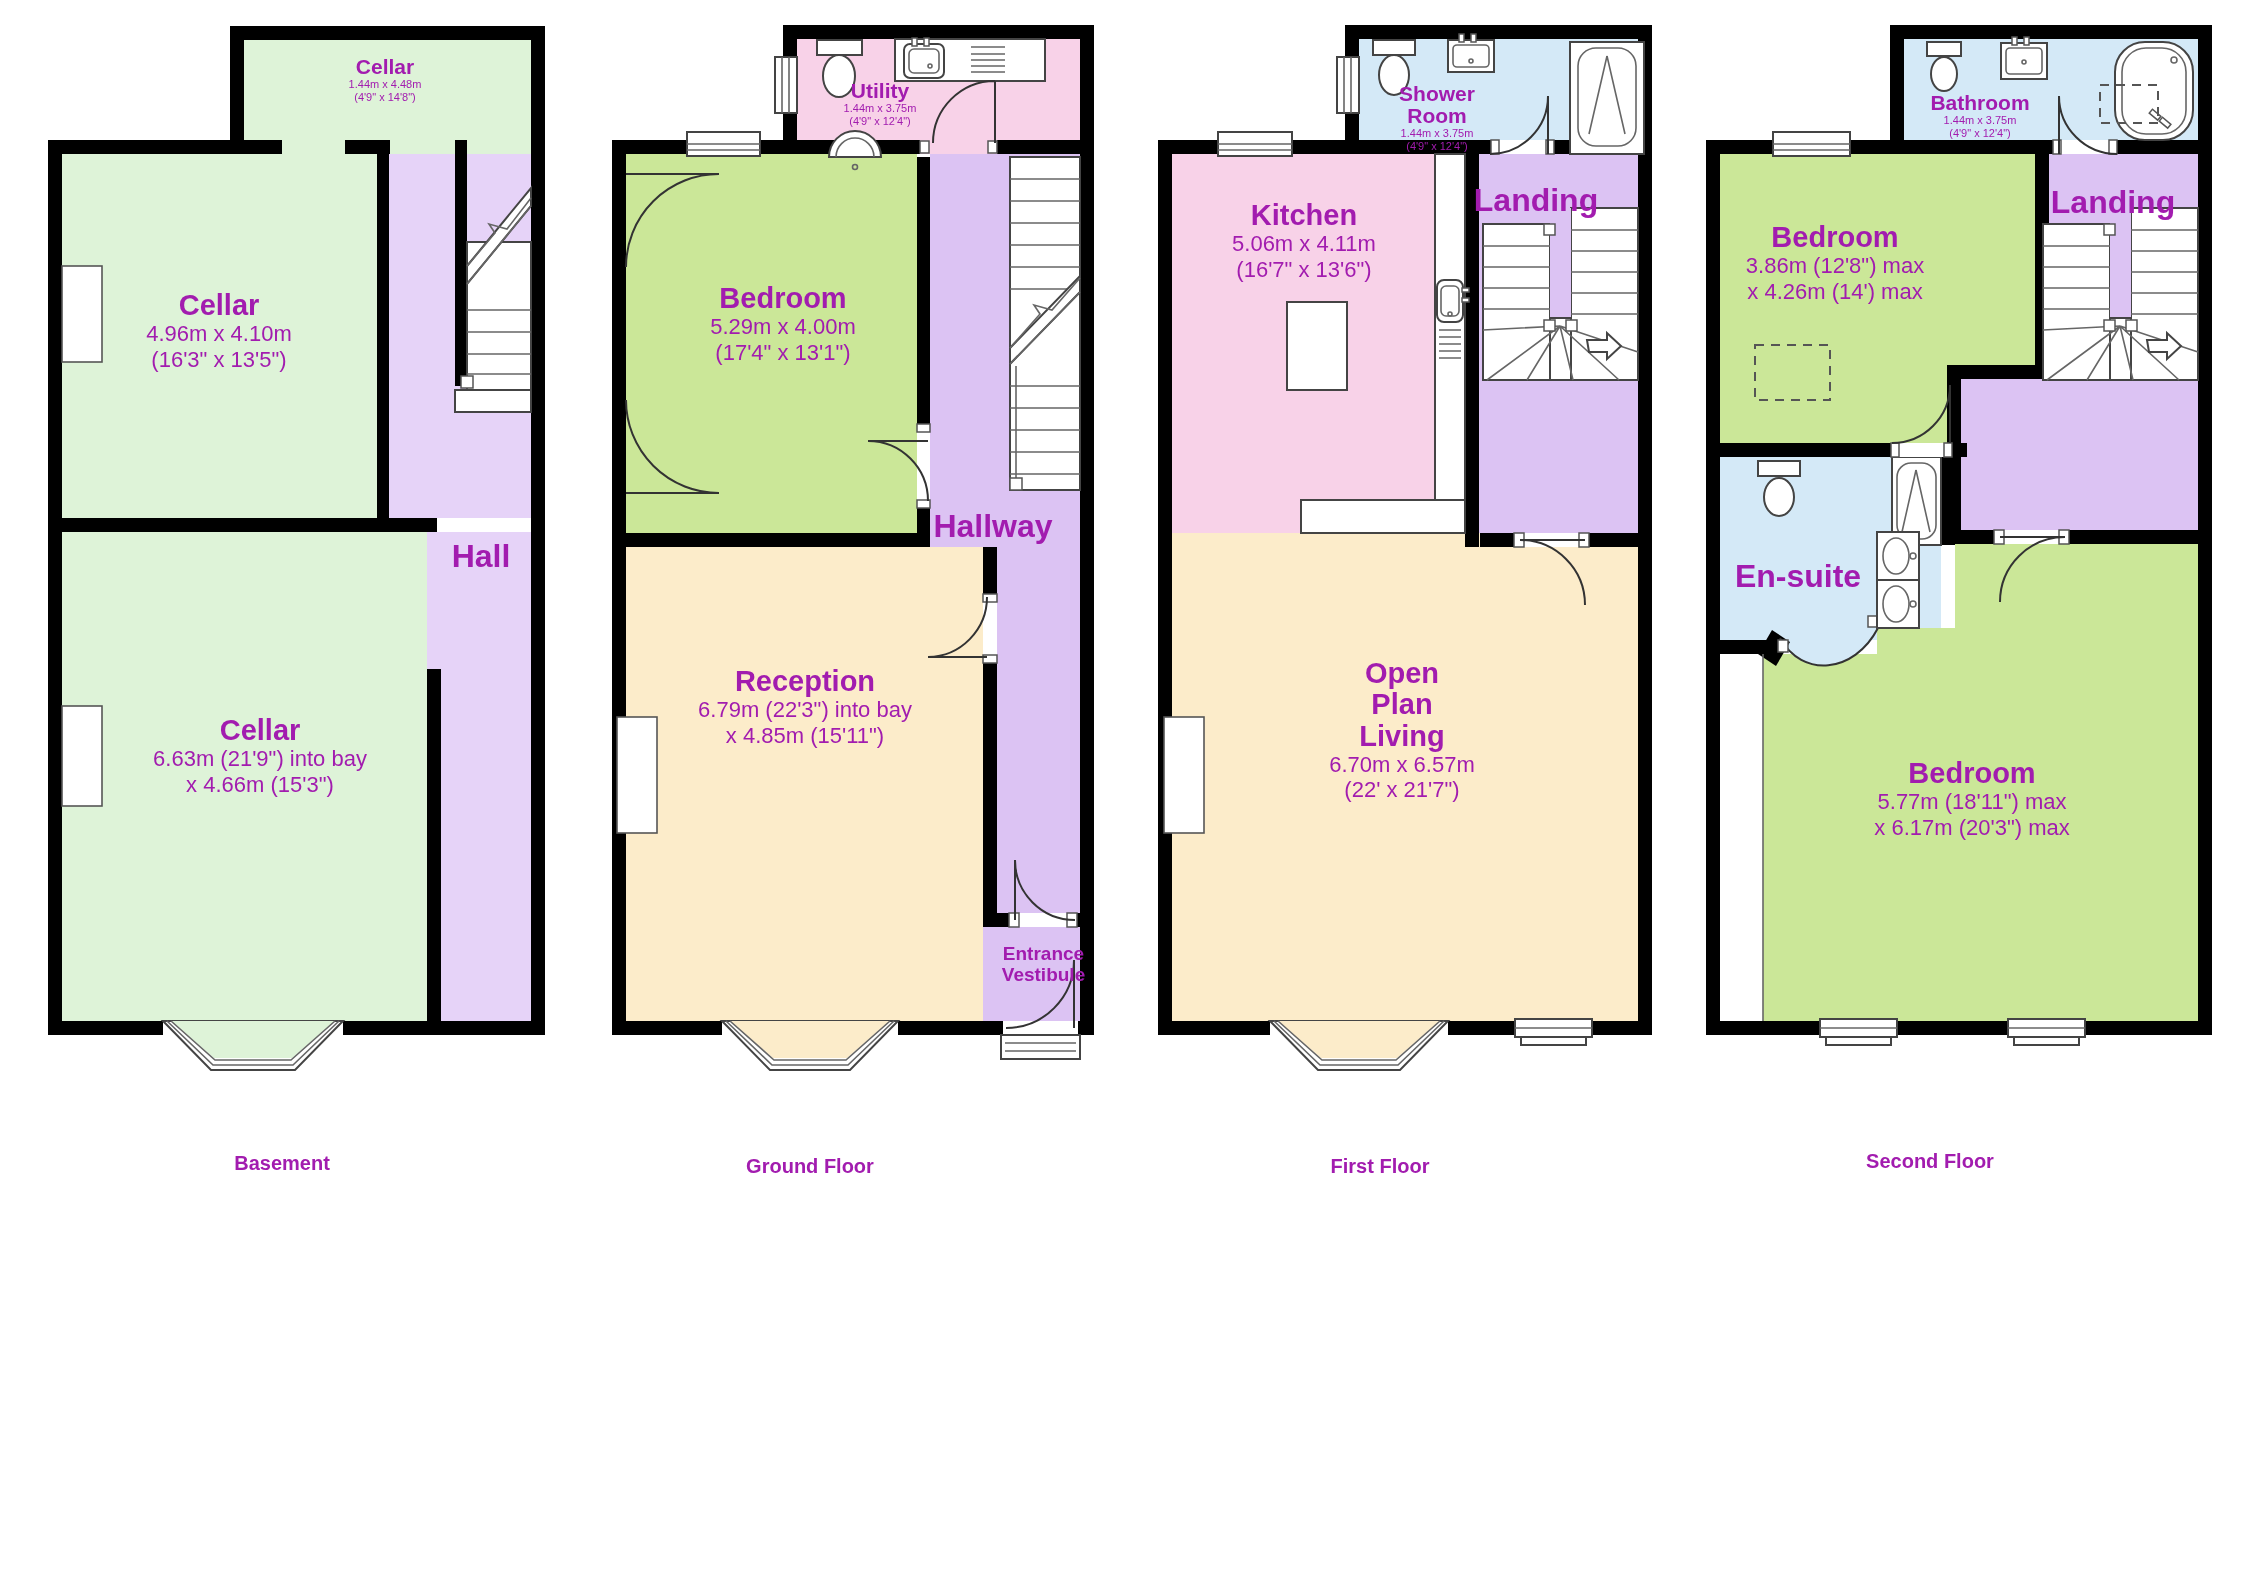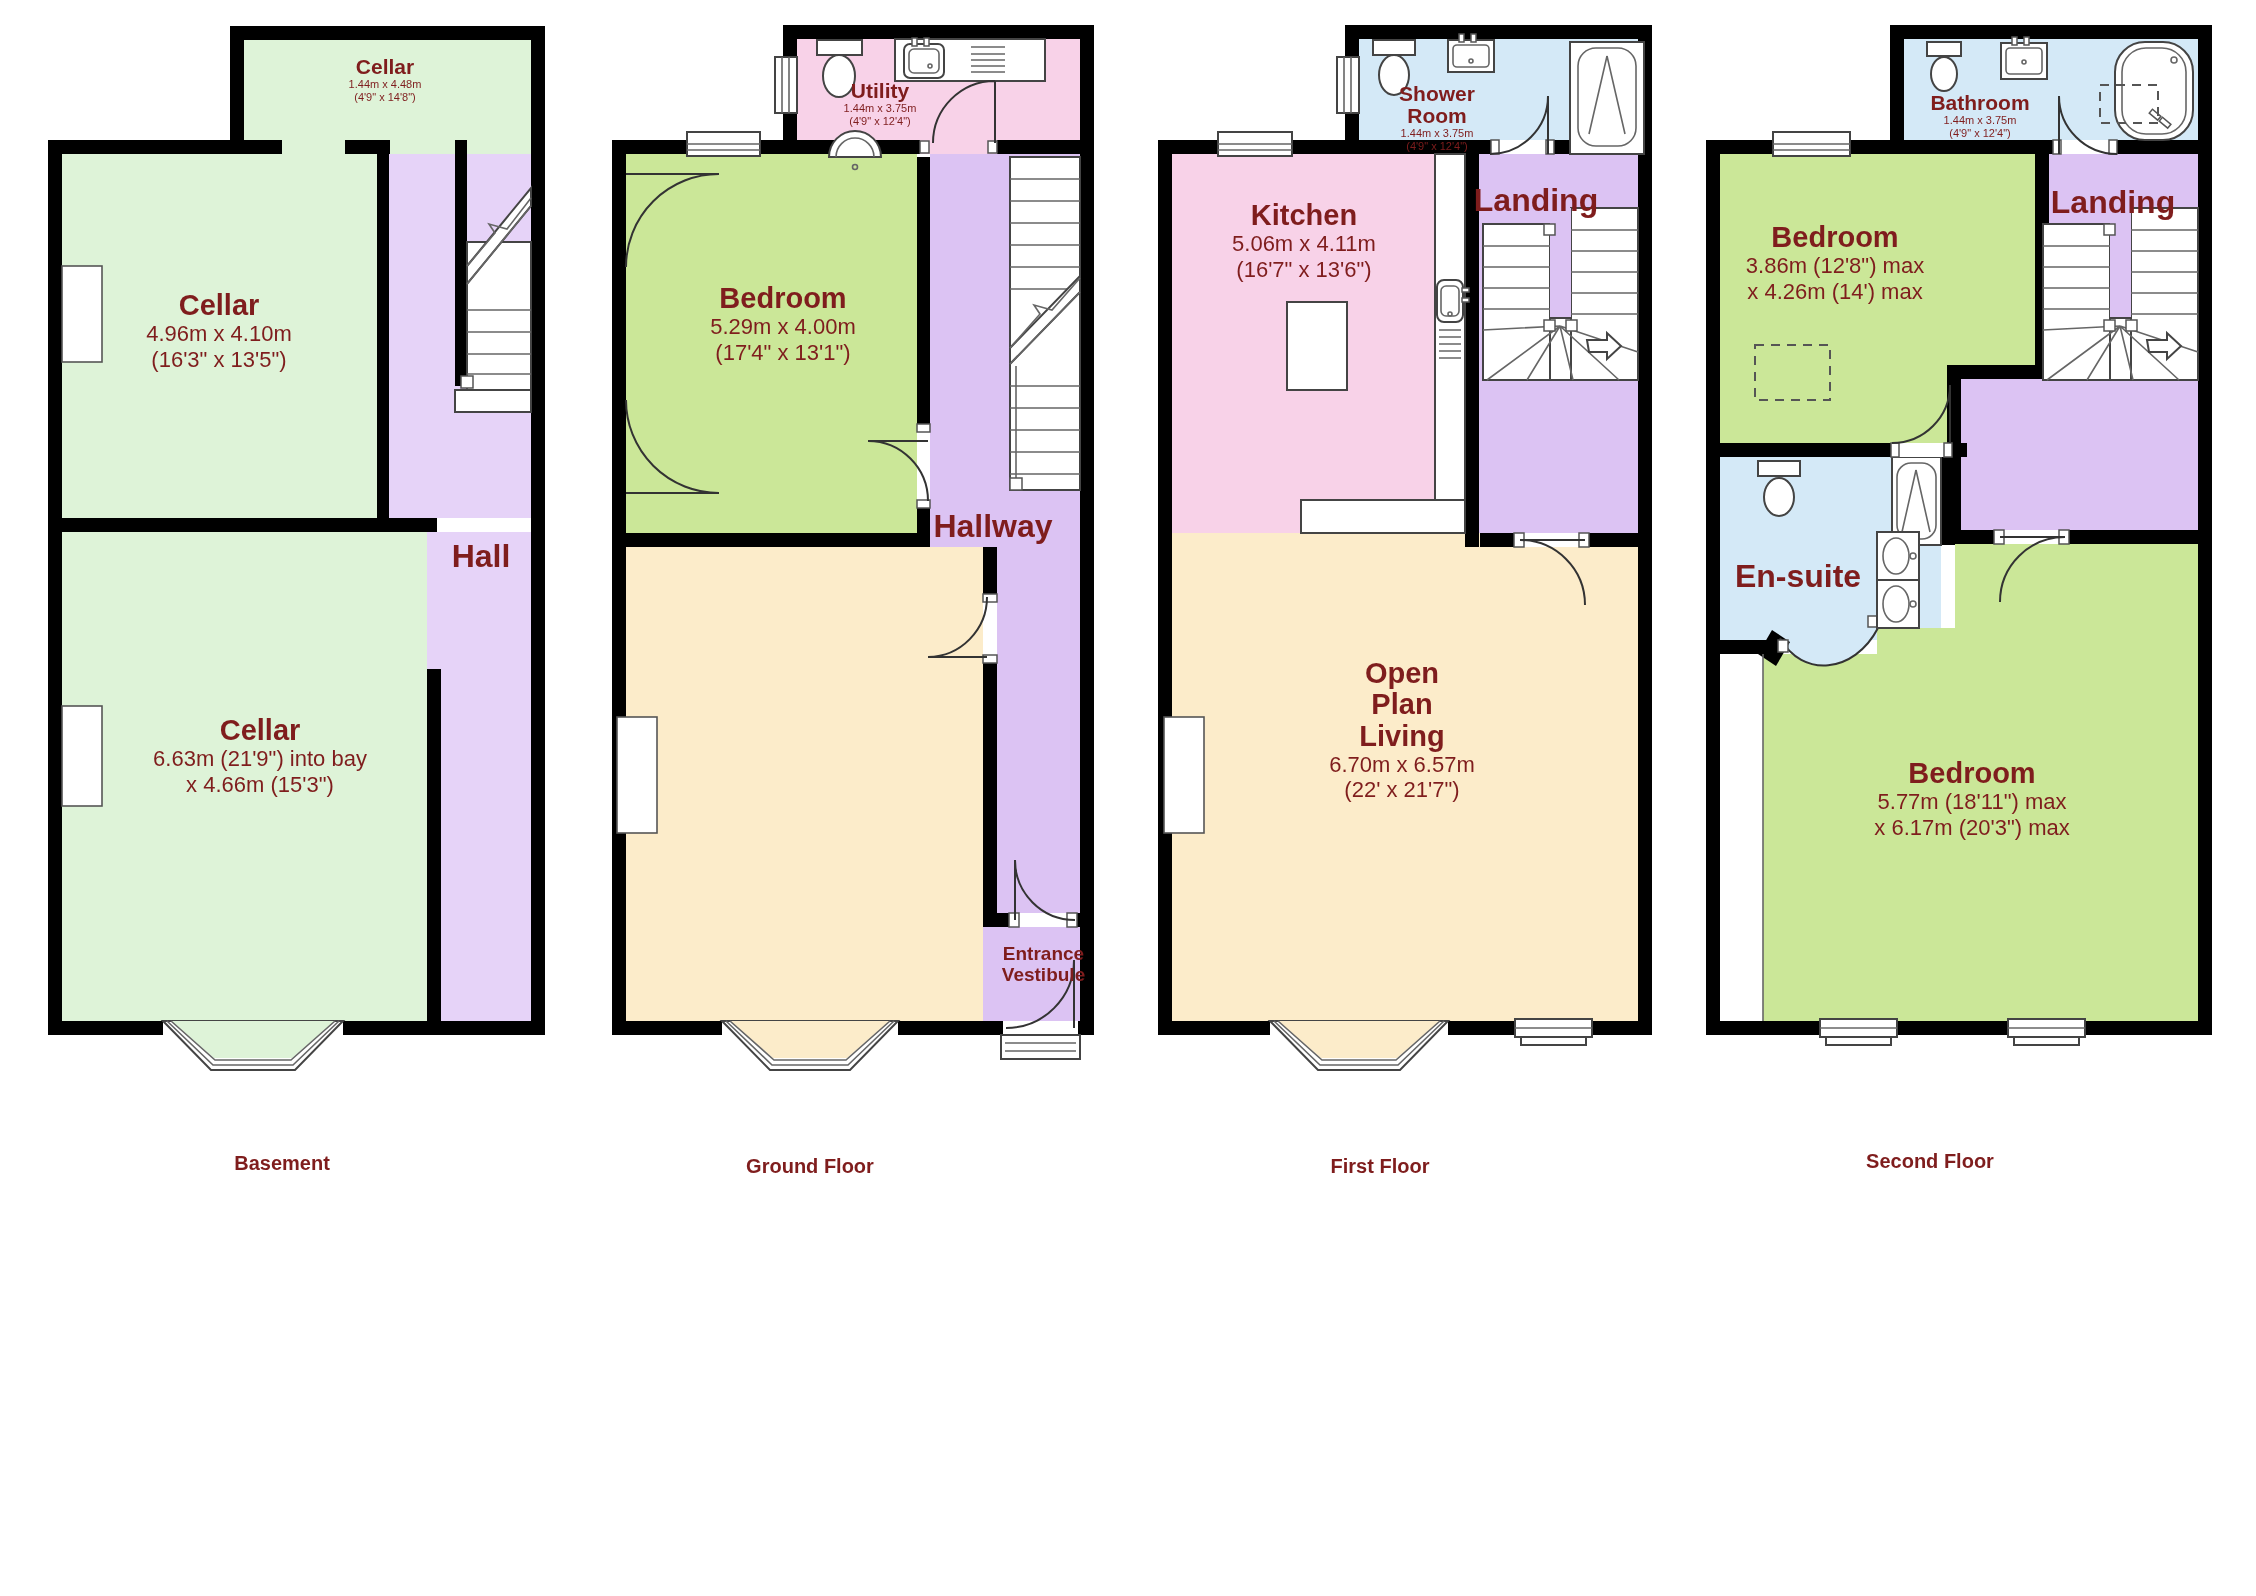--- a/index.html
+++ b/index.html
@@ -1,17 +1,17 @@
 <!DOCTYPE html>
 <html><head>
 <meta charset="utf-8">
 <style>
   html,body{margin:0;padding:0;background:#fff;}
   #canvas{position:relative;width:2256px;height:1596px;background:#fff;overflow:hidden;
-          font-family:"Liberation Sans",sans-serif;color:#7f1d1d;}
+          font-family:"Liberation Sans",sans-serif;color:#a21caf;}
   .floor{position:absolute;}
   .floor svg{position:absolute;left:0;top:0;}
   .rlabel{position:absolute;transform:translateX(-50%);text-align:center;z-index:5;}
   .rname{font-weight:bold;white-space:normal;margin:0 auto;}
   .rdim{white-space:nowrap;}
   .lg .rname{font-size:29px;line-height:1.08;}
   .lg .rdim{font-size:22px;line-height:1.16;}
   .md .rname{font-size:32px;line-height:1.05;}
   .sm .rname{font-size:21px;line-height:1.05;}
   .sm .rdim{font-size:11px;line-height:1.18;}
@@ -203,20 +203,25 @@
   <div class="rdim">(4'9" x 12'4")</div>
 </div>
 <div class="rlabel lg" style="left:171px;top:269px">
   <div class="rname">Bedroom</div>
   <div class="rdim">5.29m x 4.00m</div>
   <div class="rdim">(17'4" x 13'1")</div>
 </div>
 <div class="rlabel md" style="left:381px;top:496px">
   <div class="rname">Hallway</div>
 </div>
+<div class="rlabel lg" style="left:193px;top:652px">
+  <div class="rname">Reception</div>
+  <div class="rdim">6.79m (22'3") into bay</div>
+  <div class="rdim">x 4.85m (15'11")</div>
+</div>
 <div class="rlabel xs" style="left:422px;top:929px">
   <div class="rname" style="width:100px">Entrance Vestibule</div>
 </div>
 </section>
 
 <section class="floor" style="left:1158px;top:14px;width:494px;height:1075px">
 <svg width="494" height="1075" viewBox="0 0 494 1075">
   <g>
     <rect x="201" y="25" width="279" height="115" style="fill: rgb(212, 233, 247);"></rect>
     <rect x="14" y="140" width="293" height="379" style="fill: rgb(248, 210, 232);"></rect>

